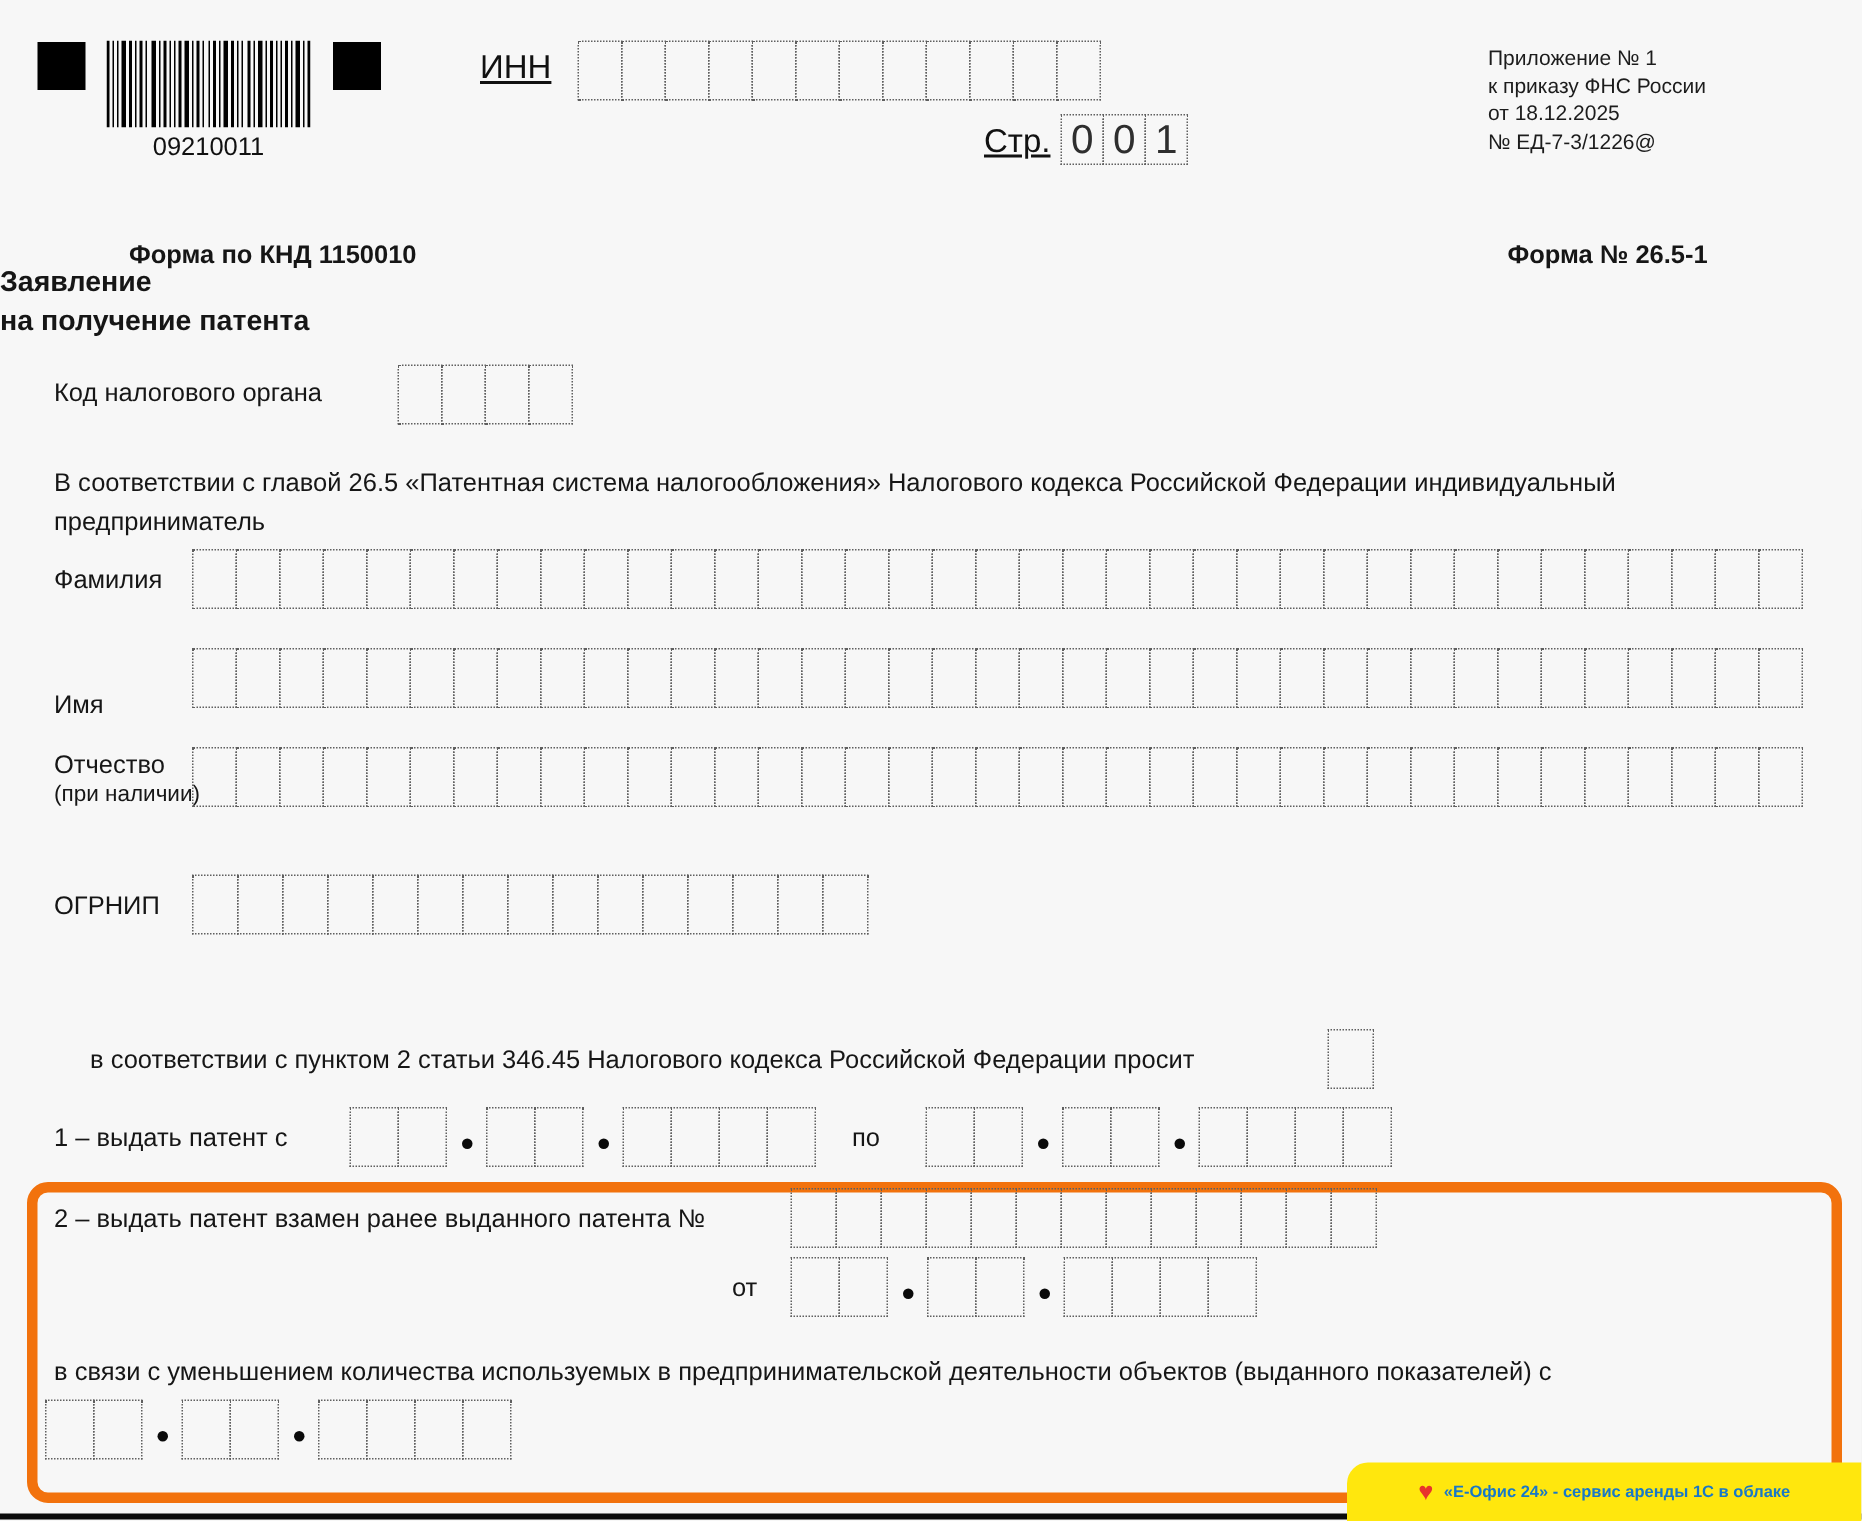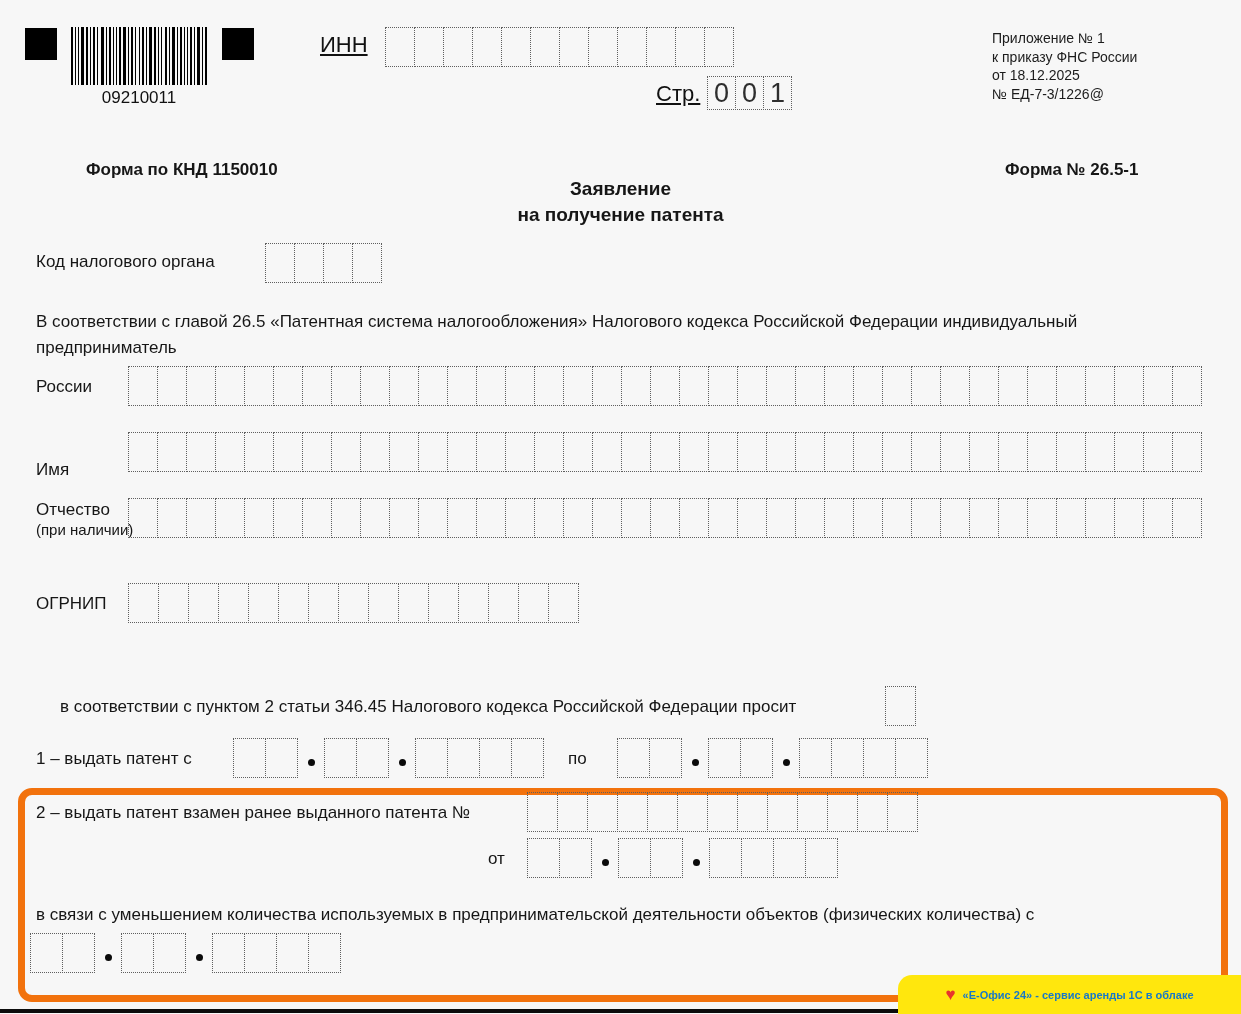--- a/index.html
+++ b/index.html
@@ -27,21 +27,21 @@
   .dategroup .cellrow{position:static;}
   .dg .cell{width:31px;}
   .dsep{width:26px;display:flex;align-items:center;justify-content:center;}
   .dsep::after{content:'';width:7px;height:7px;border-radius:50%;background:#0a0a0a;margin-top:8px;}
 
   
   .lbl{position:absolute;font-size:17px;}
   .big-lbl{position:absolute;font-size:22px;color:#111;text-decoration:underline;}
   .bold{font-weight:bold;}
   .appendix{position:absolute;font-size:14px;line-height:18.5px;color:#1c1c1c;}
-  .title{position:absolute;left:0;right:0;text-align:center;font-weight:bold;
+  .title{position:absolute;left:0;right:0;text-align:left;font-weight:bold;
          font-size:19px;line-height:26px;}
   .para{position:absolute;font-size:17px;line-height:26px;}
 
   
   .orange-box{position:absolute;left:18px;top:788px;width:1196px;height:200px;
               border:7px solid #f2720d;border-radius:14px;background:transparent;}
 
   .bottom-line{position:absolute;left:0;top:1009px;width:1241px;height:4px;background:#0c0c0c;z-index:2;}
 
   
@@ -145,21 +145,21 @@
   <span class="lbl" style="left:36px;top:252px;">Код налогового органа</span>
   <div class="cellrow abs" style="left:265px;top:243px;">
       <div class="cell"></div>
       <div class="cell"></div>
       <div class="cell"></div>
       <div class="cell"></div>
     </div>
 
   <div class="para" style="left:36px;top:309px;width:1168px;">В соответствии с главой 26.5 «Патентная система налогообложения» Налогового кодекса Российской Федерации индивидуальный предприниматель</div>
 
-  <span class="lbl" style="left:36px;top:377px;">России</span>
+  <span class="lbl" style="left:36px;top:377px;">Фамилия</span>
   <div class="cellrow abs" style="left:128px;top:366px;">
       <div class="cell"></div>
       <div class="cell"></div>
       <div class="cell"></div>
       <div class="cell"></div>
       <div class="cell"></div>
       <div class="cell"></div>
       <div class="cell"></div>
       <div class="cell"></div>
       <div class="cell"></div>
@@ -371,21 +371,21 @@
       </div>
     <div class="dsep"></div>
     <div class="cellrow">
         <div class="cell"></div>
         <div class="cell"></div>
         <div class="cell"></div>
         <div class="cell"></div>
       </div>
   </div>
 
-  <div class="para" style="left:36px;top:902px;width:1160px;">в связи с уменьшением количества используемых в предпринимательской деятельности объектов (физических количества) с</div>
+  <div class="para" style="left:36px;top:902px;width:1160px;">в связи с уменьшением количества используемых в предпринимательской деятельности объектов (выданного показателей) с</div>
   <div class="dategroup dg" style="left:30px;top:933px;">
     <div class="cellrow">
         <div class="cell"></div>
         <div class="cell"></div>
       </div>
     <div class="dsep"></div>
     <div class="cellrow">
         <div class="cell"></div>
         <div class="cell"></div>
       </div>

